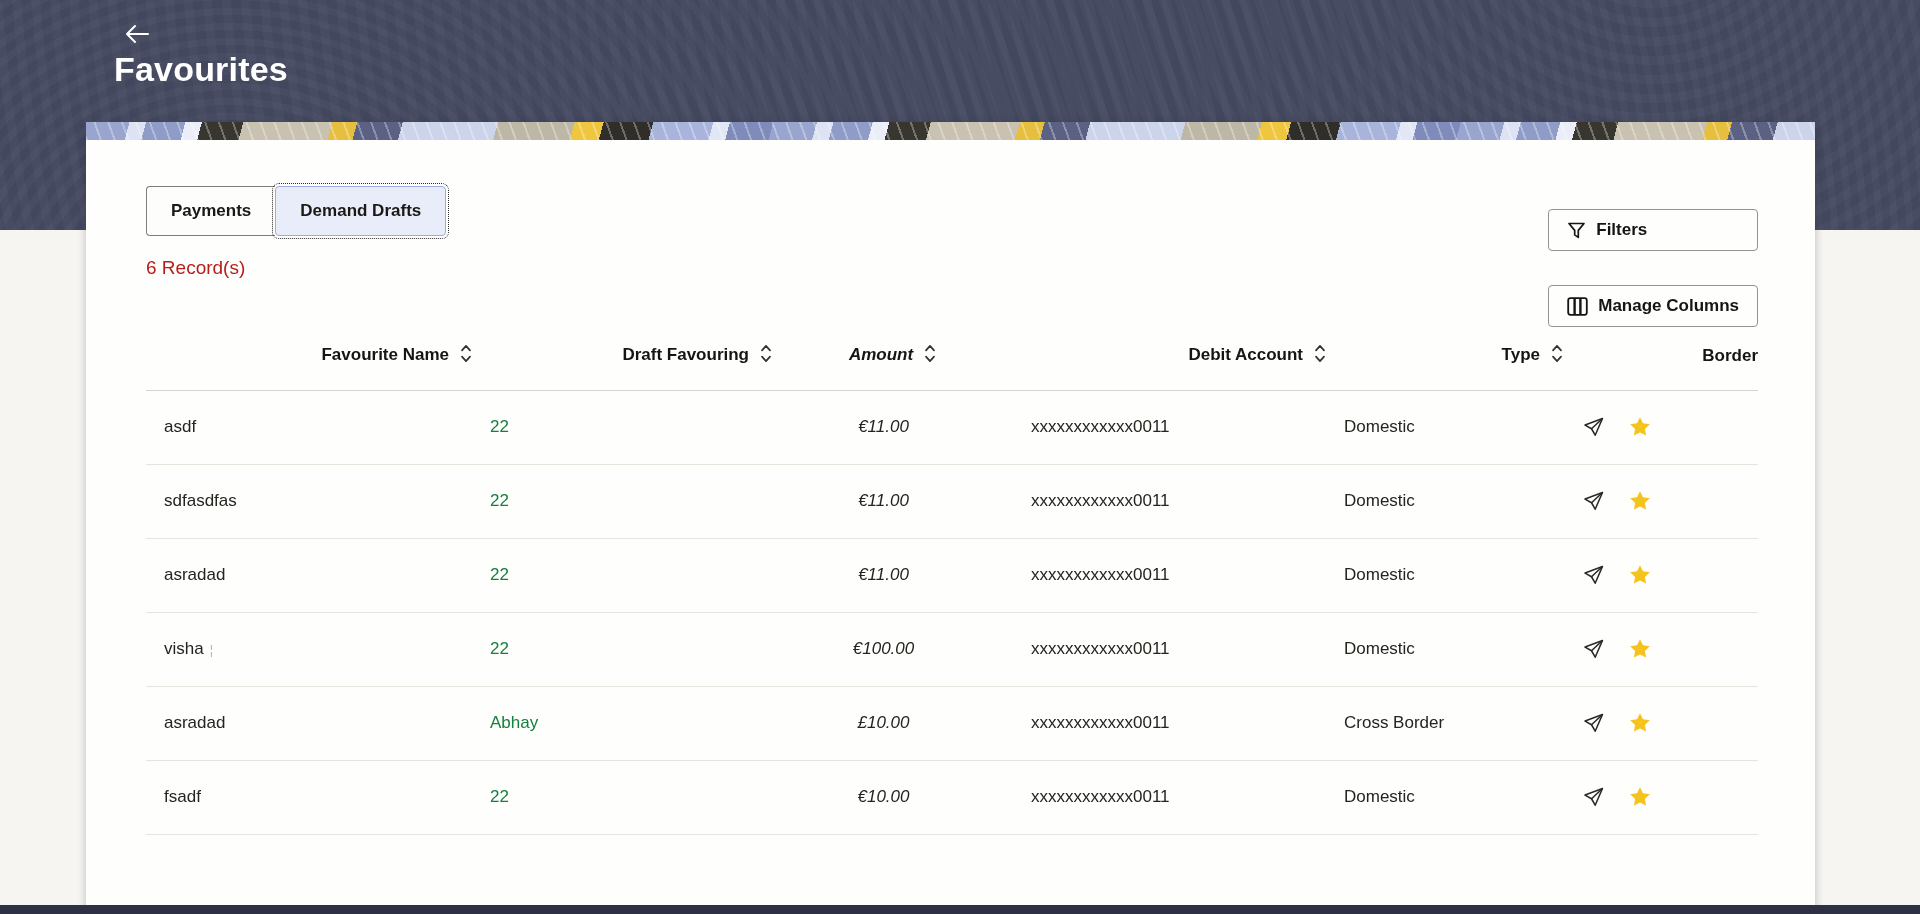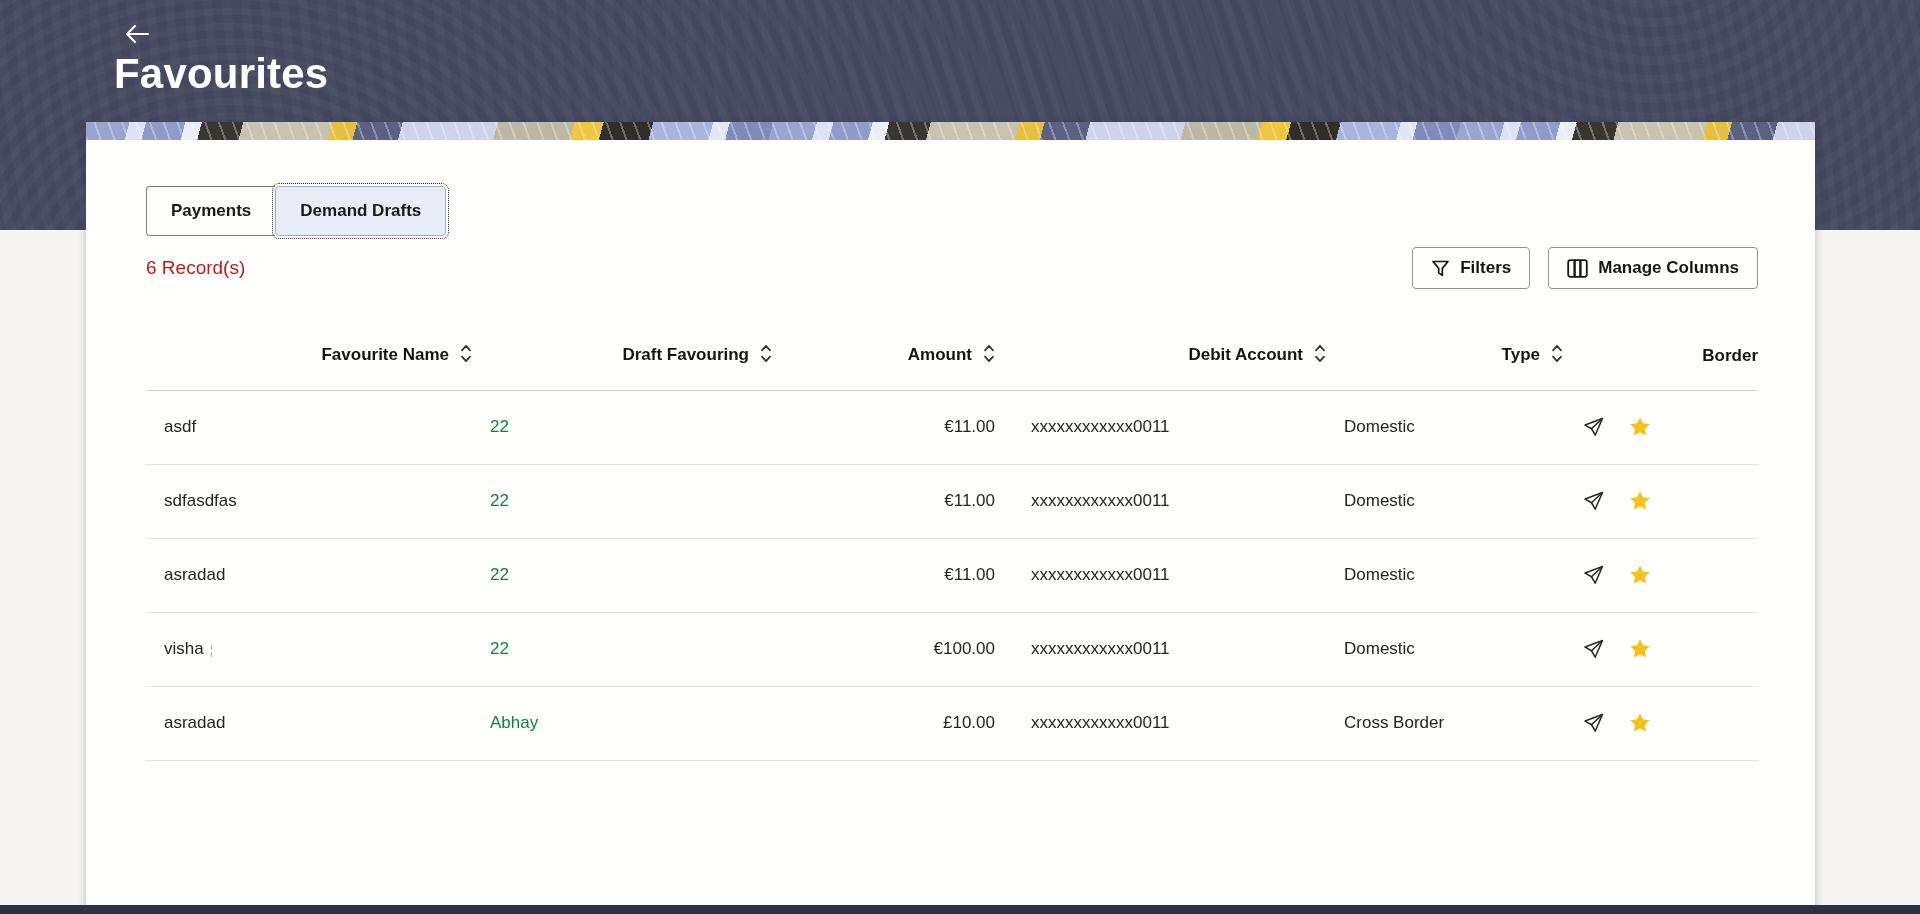--- a/index.html
+++ b/index.html
@@ -17,21 +17,21 @@
     background-image:
       repeating-radial-gradient(circle at 12% 150%, rgba(255,255,255,0.016) 0 7px, rgba(0,0,0,0.028) 7px 15px),
       repeating-radial-gradient(circle at 86% -50%, rgba(255,255,255,0.014) 0 9px, rgba(0,0,0,0.022) 9px 19px);
   }
   .back-btn {
     position:absolute; left:120px; top:20px;
     background:none; border:none; padding:4px; cursor:pointer; line-height:0;
   }
   .page-title {
     position:absolute; left:114px; top:50px; margin:0;
-    font-size:42px; font-weight:bold; color:#ffffff; letter-spacing:0.2px;
+    font-size:34px; font-weight:bold; color:#ffffff; letter-spacing:0.2px;
   }
   
   .card {
     position:absolute; left:86px; top:122px; width:1729px; height:892px;
     background:#fefefc;
     box-shadow:0 2px 8px rgba(30,32,50,0.28);
   }
   .banner {
     height:18px; width:100%;
     background-image:
@@ -51,38 +51,38 @@
     background:#fdfdfb; border:1px solid #807e76;
   }
   .tab.first { border-radius:4px 0 0 4px; border-right:none; min-width:107px; }
   .tab.selected {
     background:#e9edfa; border:1px solid #9fabde; border-radius:4px;
     outline:1px dotted #2d2d2b; outline-offset:2px; min-width:160px;
   }
   
   .list-header { margin-top:11px; display:flex; justify-content:space-between; align-items:center; height:42px; }
   .records { font-size:19px; color:#b91c1c; }
-  .toolbar { display:flex; gap:18px; }
+  .toolbar { display:flex; gap:34px;flex-direction:column; }
   .btn {
     display:flex; align-items:center; gap:10px; height:42px; padding:0 18px;
     background:#fefefc; border:1px solid #95938b; border-radius:4px; cursor:pointer;
     font-family:"Liberation Sans", sans-serif; font-size:17px; font-weight:bold; color:#161513;
   }
   .btn svg { display:block; }
   
   table { margin-top:33px; width:1612px; border-collapse:collapse; table-layout:fixed; }
   col.c0{width:326px} col.c1{width:300px} col.c2{width:241px}
   col.c3{width:313px} col.c4{width:237px} col.c5{width:195px}
   thead th {
     height:68px; padding:0 0 0 18px; text-align:right;
     font-size:17px; font-weight:bold; color:#161513;
     border-bottom:1px solid #d9d6cf; white-space:nowrap;
   }
   thead th .sort-wrap { display:inline-block; vertical-align:-3px; margin-left:11px; }
-  th.num, td.num { text-align:right; padding-right:18px; }
+  th.num, td.num { text-align:center; padding-right:18px;font-style:italic; }
   tbody td {
     height:74px; padding-left:18px; font-size:17px; color:#25241f;
     border-bottom:1px solid #e7e4de; white-space:nowrap;
   }
   td.num { padding-left:0; }
   a.cell-link { color:#15803d; text-decoration:none; cursor:pointer; }
   .name-note { color:#b9b6ae; font-size:13px; margin-left:6px; }
   .actions-wrap { display:flex; align-items:center; gap:22px; }
   .icon-btn { background:none; border:none; padding:0; cursor:pointer; line-height:0; }
   
@@ -247,19 +247,37 @@
                 <button class="icon-btn"><svg width="25" height="25" viewBox="0 0 24 24" fill="none">
                     <path d="M20.6 3.4 L3.9 9.7 L10.1 13.2 L13.6 19.4 L20.6 3.4 Z" stroke="#2b2a26" stroke-width="1.5" stroke-linejoin="round"></path>
                     <path d="M10.1 13.2 L20.6 3.4" stroke="#2b2a26" stroke-width="1.5" stroke-linejoin="round"></path>
                   </svg></button>
                 <button class="icon-btn"><svg width="24" height="24" viewBox="0 0 24 24">
                     <path d="M12 2.2 L15 8.3 L21.8 9.2 L16.9 13.9 L18.1 20.6 L12 17.4 L5.9 20.6 L7.1 13.9 L2.2 9.2 L9 8.3 Z" fill="#f5c31d"></path>
                   </svg></button>
               </div>
             </td>
           </tr>
+          <tr>
+            <td><span>fsadf</span></td>
+            <td><a class="cell-link">22</a></td>
+            <td class="num">€10.00</td>
+            <td>xxxxxxxxxxxx0011</td>
+            <td>Domestic</td>
+            <td>
+              <div class="actions-wrap">
+                <button class="icon-btn"><svg width="25" height="25" viewBox="0 0 24 24" fill="none">
+                    <path d="M20.6 3.4 L3.9 9.7 L10.1 13.2 L13.6 19.4 L20.6 3.4 Z" stroke="#2b2a26" stroke-width="1.5" stroke-linejoin="round"></path>
+                    <path d="M10.1 13.2 L20.6 3.4" stroke="#2b2a26" stroke-width="1.5" stroke-linejoin="round"></path>
+                  </svg></button>
+                <button class="icon-btn"><svg width="24" height="24" viewBox="0 0 24 24">
+                    <path d="M12 2.2 L15 8.3 L21.8 9.2 L16.9 13.9 L18.1 20.6 L12 17.4 L5.9 20.6 L7.1 13.9 L2.2 9.2 L9 8.3 Z" fill="#f5c31d"></path>
+                  </svg></button>
+              </div>
+            </td>
+          </tr>
         </tbody>
     </table>
 
   </div>
 </div>
 
 <div class="bottom-bar"></div>
 
 </body></html>

